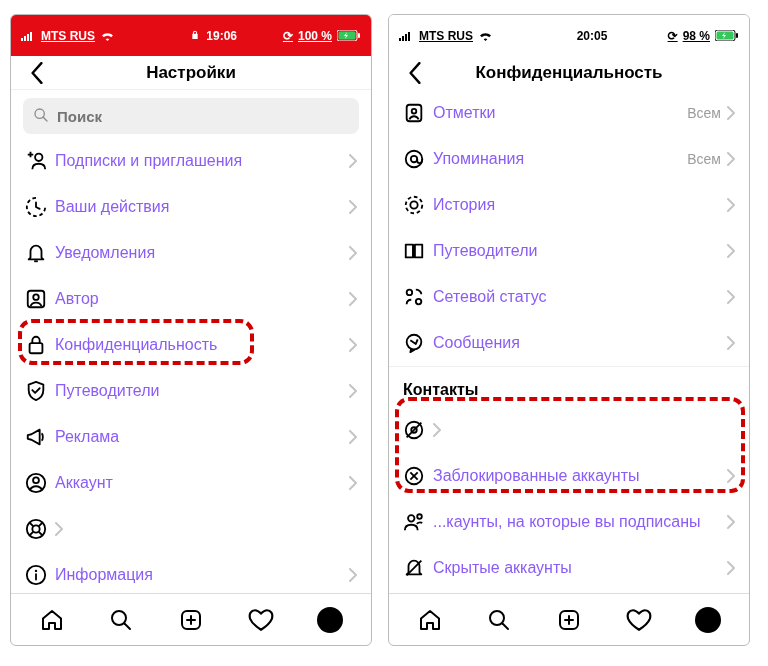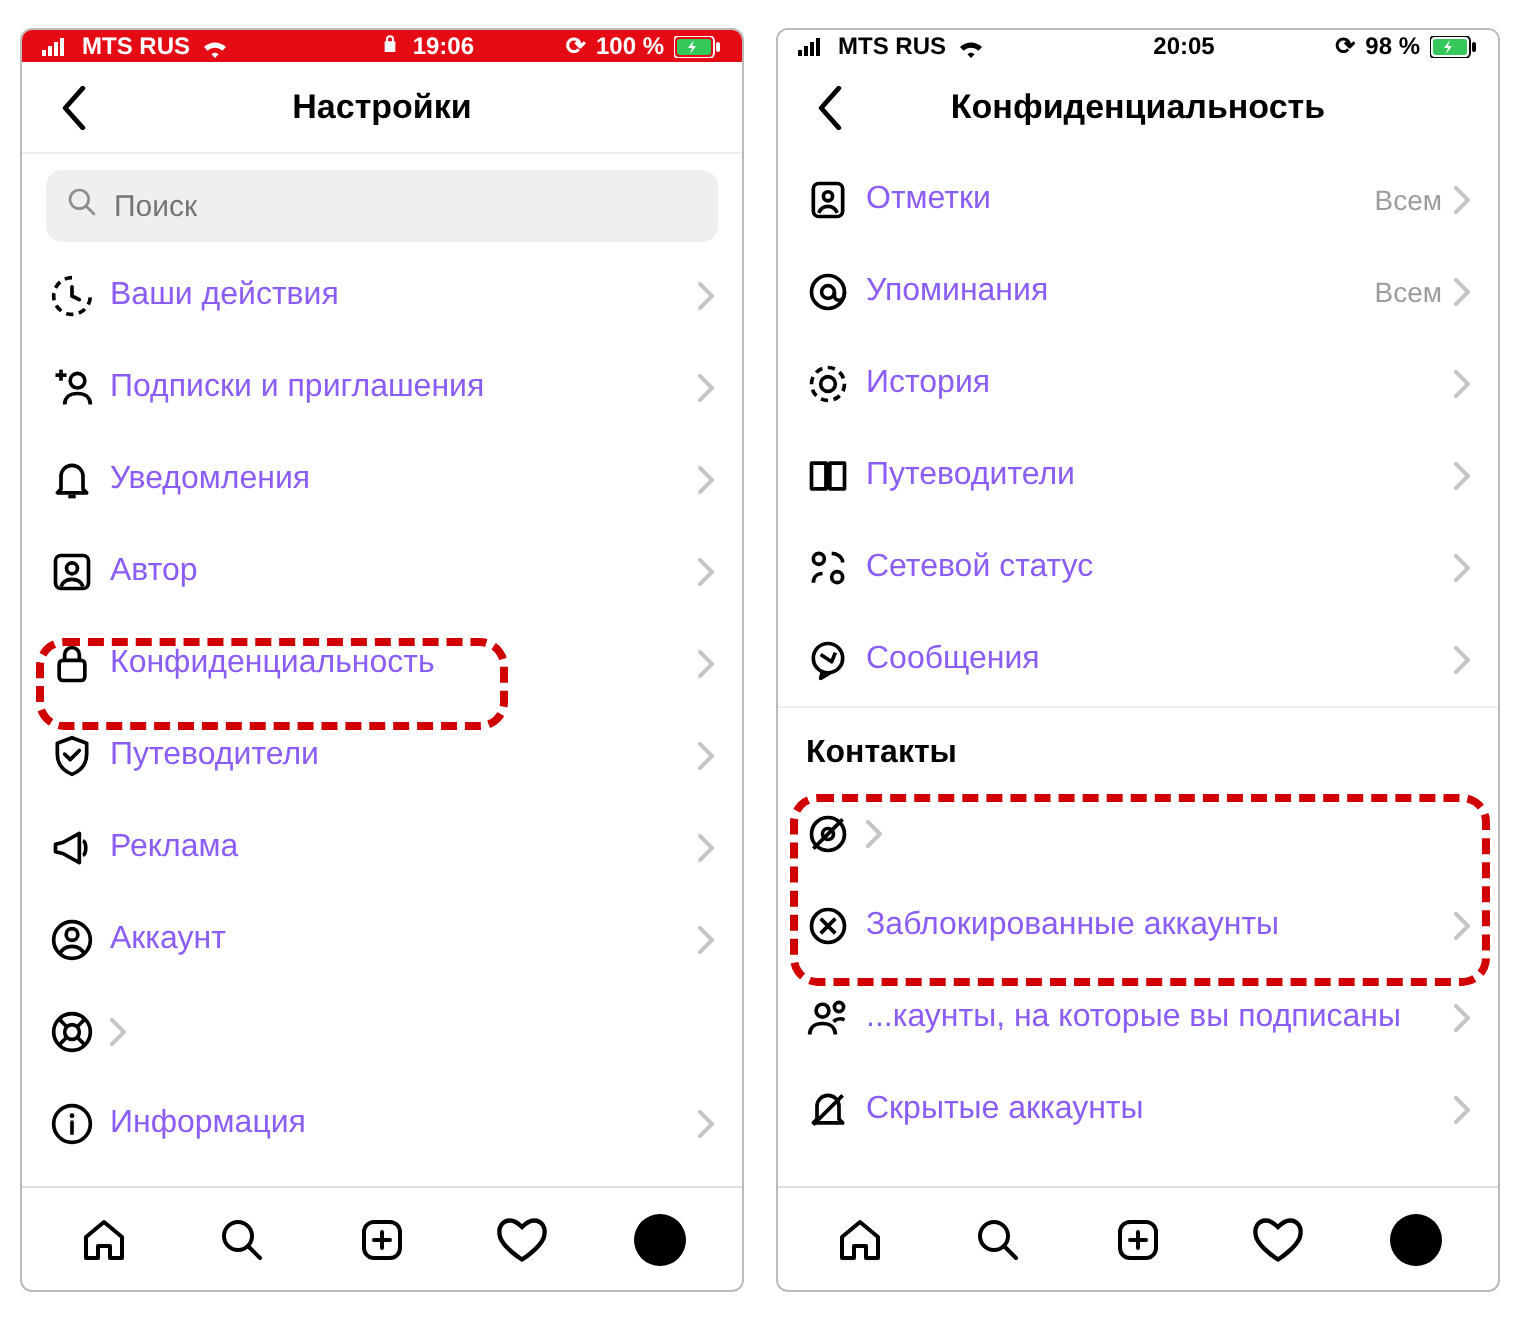--- a/index.html
+++ b/index.html
@@ -19,39 +19,40 @@
     border: 1px solid #bbb;
     border-radius: 6px;
     background: #fff;
     display: flex;
     flex-direction: column;
     overflow: hidden;
     position: relative;
   }
   
   .statusbar {
-    height: 16px;
+    height: 41px;
     display: flex;
     align-items: center;
     justify-content: space-between;
     padding: 0 10px;
     font-size: 12px;
     font-weight: 600;
+    text-decoration: underline;
   }
   .sb-red { background:#e40b14; color:#fff; }
   .sb-white { background:#fff; color:#000; }
   .sb-left, .sb-right { display:flex; align-items:center; gap:5px; }
   .sb-center { position:absolute; left:0; right:0; text-align:center; pointer-events:none;margin-left:46px;}
   .signal-icon, .wifi-icon, .batt-icon, .lock-small {
     display:inline-flex; align-items:center;
   }
   .signal-icon svg, .wifi-icon svg, .batt-icon svg { display:block; }
   
   .navhead {
-    height: 46px;
+    height: 34px;
     display:flex;
     align-items:center;
     justify-content:center;
     position:relative;
     border-bottom: 1px solid #eee;
   }
   .navhead .back {
     position:absolute; left:6px; top:0; bottom:0;
     width:40px; display:flex; align-items:center; justify-content:center;
     cursor:pointer;
@@ -65,21 +66,21 @@
     height:36px;
     display:flex;
     align-items:center;
     padding:0 10px;
     color:#8e8e8e;
     gap:8px;
     font-size:15px;
   }
   .searchbox input {
     border:none; background:transparent; outline:none;
-    font-size:15px; color:#0f172a; flex:1;
+    font-size:15px; color:#0f172a; flex:1;font-weight:bold;
   }
   
   .list { flex:1; overflow:hidden; }
   .row {
     display:flex;
     align-items:center;
     height:46px;
     padding:0 14px;
     position:relative;
     cursor:pointer;
@@ -177,41 +178,41 @@
           <line x1="15" y1="15" x2="21" y2="21" stroke="#8e8e8e" stroke-width="2" stroke-linecap="round"></line>
         </svg>
     </span>
     <input type="text" placeholder="Поиск" style="">
   </div>
 
   <div class="list" id="left-list">
       <div class="row">
         <span class="row-icon">
           <svg width="22" height="22" viewBox="0 0 24 24">
-            <path d="M12 2a10 10 0 1 0 10 10" stroke="#000" stroke-width="2" fill="none" stroke-dasharray="4 3"></path>
-            <polyline points="12 7 12 12 16 14" stroke="#000" stroke-width="2" fill="none" stroke-linecap="round"></polyline>
-          </svg>
-        </span>
-        <span class="row-label">Ваши действия</span>
-        <span class="row-chevron">
-          <svg width="8" height="14" viewBox="0 0 8 14">
-            <path d="M1 1l6 6-6 6" stroke="#c5c5c5" stroke-width="2" fill="none" stroke-linecap="round" stroke-linejoin="round"></path>
-          </svg>
-        </span>
-      </div>
-      <div class="row">
-        <span class="row-icon">
-          <svg width="22" height="22" viewBox="0 0 24 24">
             <line x1="3" y1="5" x2="9" y2="5" stroke="#000" stroke-width="2"></line>
             <line x1="6" y1="2" x2="6" y2="8" stroke="#000" stroke-width="2"></line>
             <circle cx="15" cy="8" r="4" stroke="#000" stroke-width="2" fill="none"></circle>
             <path d="M8 21c0-4 3-6 7-6s7 2 7 6" stroke="#000" stroke-width="2" fill="none"></path>
           </svg>
         </span>
         <span class="row-label">Подписки и приглашения</span>
+        <span class="row-chevron">
+          <svg width="8" height="14" viewBox="0 0 8 14">
+            <path d="M1 1l6 6-6 6" stroke="#c5c5c5" stroke-width="2" fill="none" stroke-linecap="round" stroke-linejoin="round"></path>
+          </svg>
+        </span>
+      </div>
+      <div class="row">
+        <span class="row-icon">
+          <svg width="22" height="22" viewBox="0 0 24 24">
+            <path d="M12 2a10 10 0 1 0 10 10" stroke="#000" stroke-width="2" fill="none" stroke-dasharray="4 3"></path>
+            <polyline points="12 7 12 12 16 14" stroke="#000" stroke-width="2" fill="none" stroke-linecap="round"></polyline>
+          </svg>
+        </span>
+        <span class="row-label">Ваши действия</span>
         <span class="row-chevron">
           <svg width="8" height="14" viewBox="0 0 8 14">
             <path d="M1 1l6 6-6 6" stroke="#c5c5c5" stroke-width="2" fill="none" stroke-linecap="round" stroke-linejoin="round"></path>
           </svg>
         </span>
       </div>
       <div class="row">
         <span class="row-icon">
           <svg width="22" height="22" viewBox="0 0 24 24">
             <path d="M6 17V10a6 6 0 1112 0v7l2 2H4l2-2z" stroke="#000" stroke-width="2" fill="none" stroke-linejoin="round"></path>

